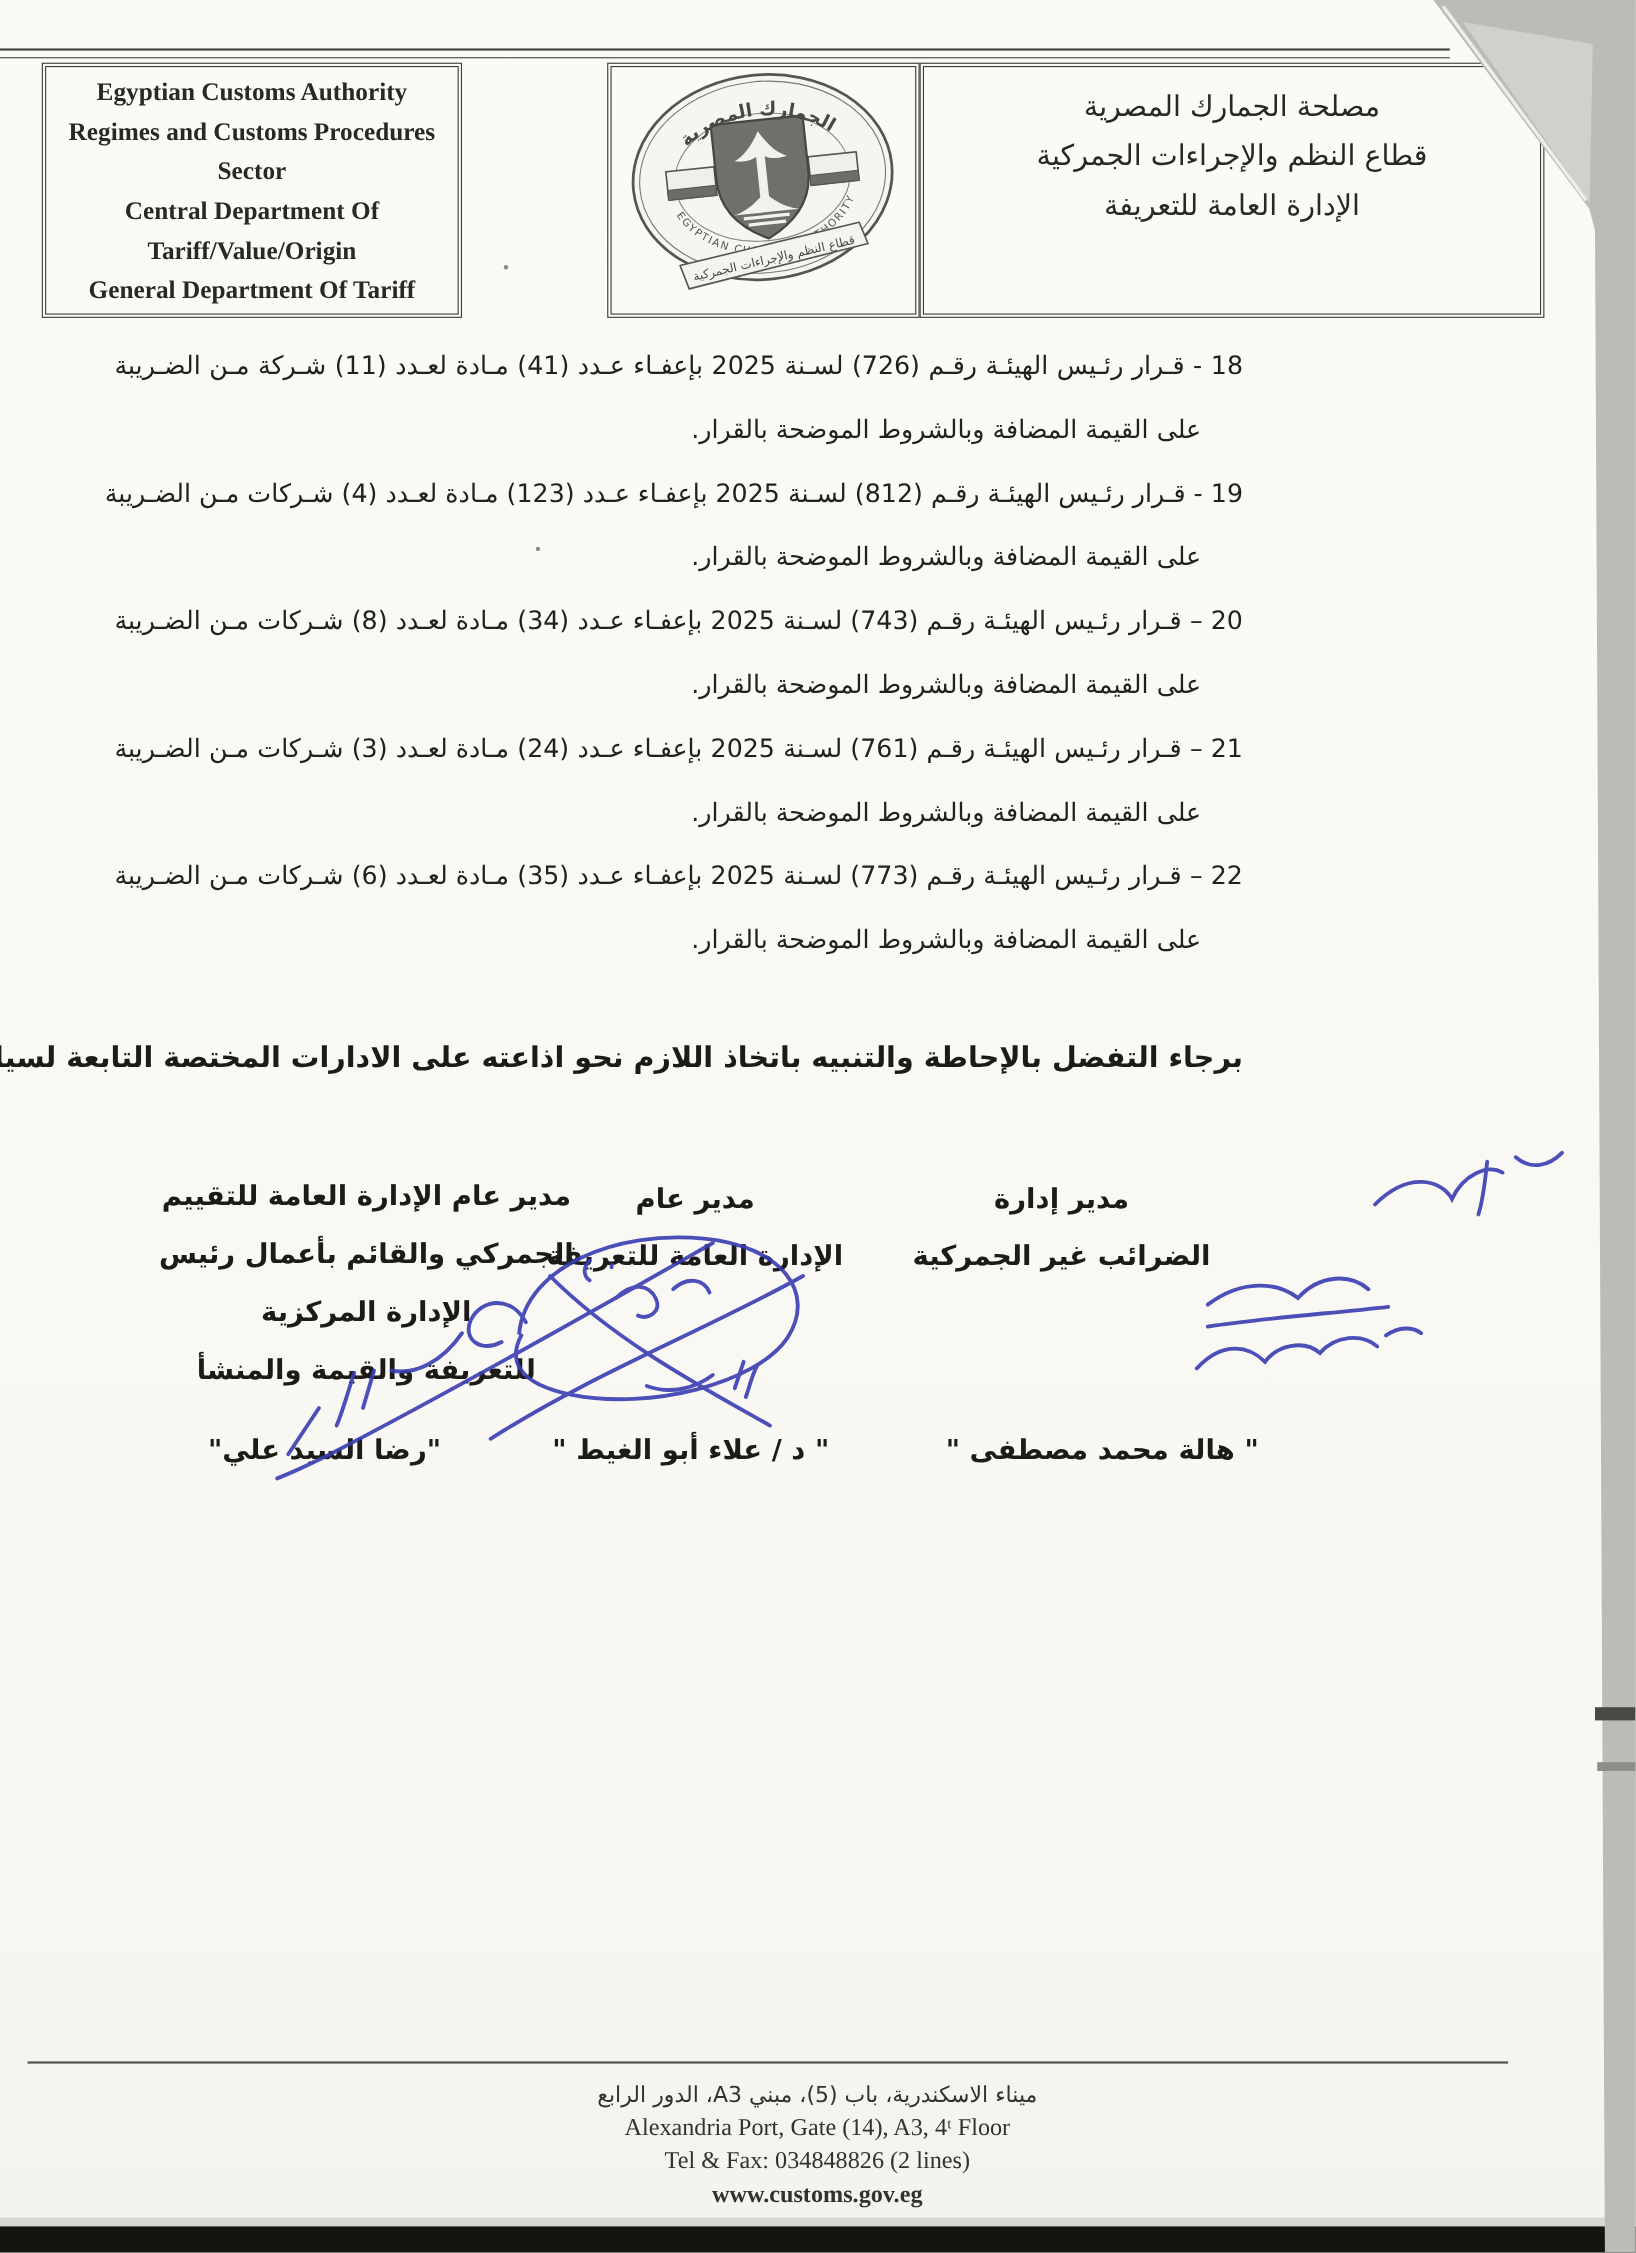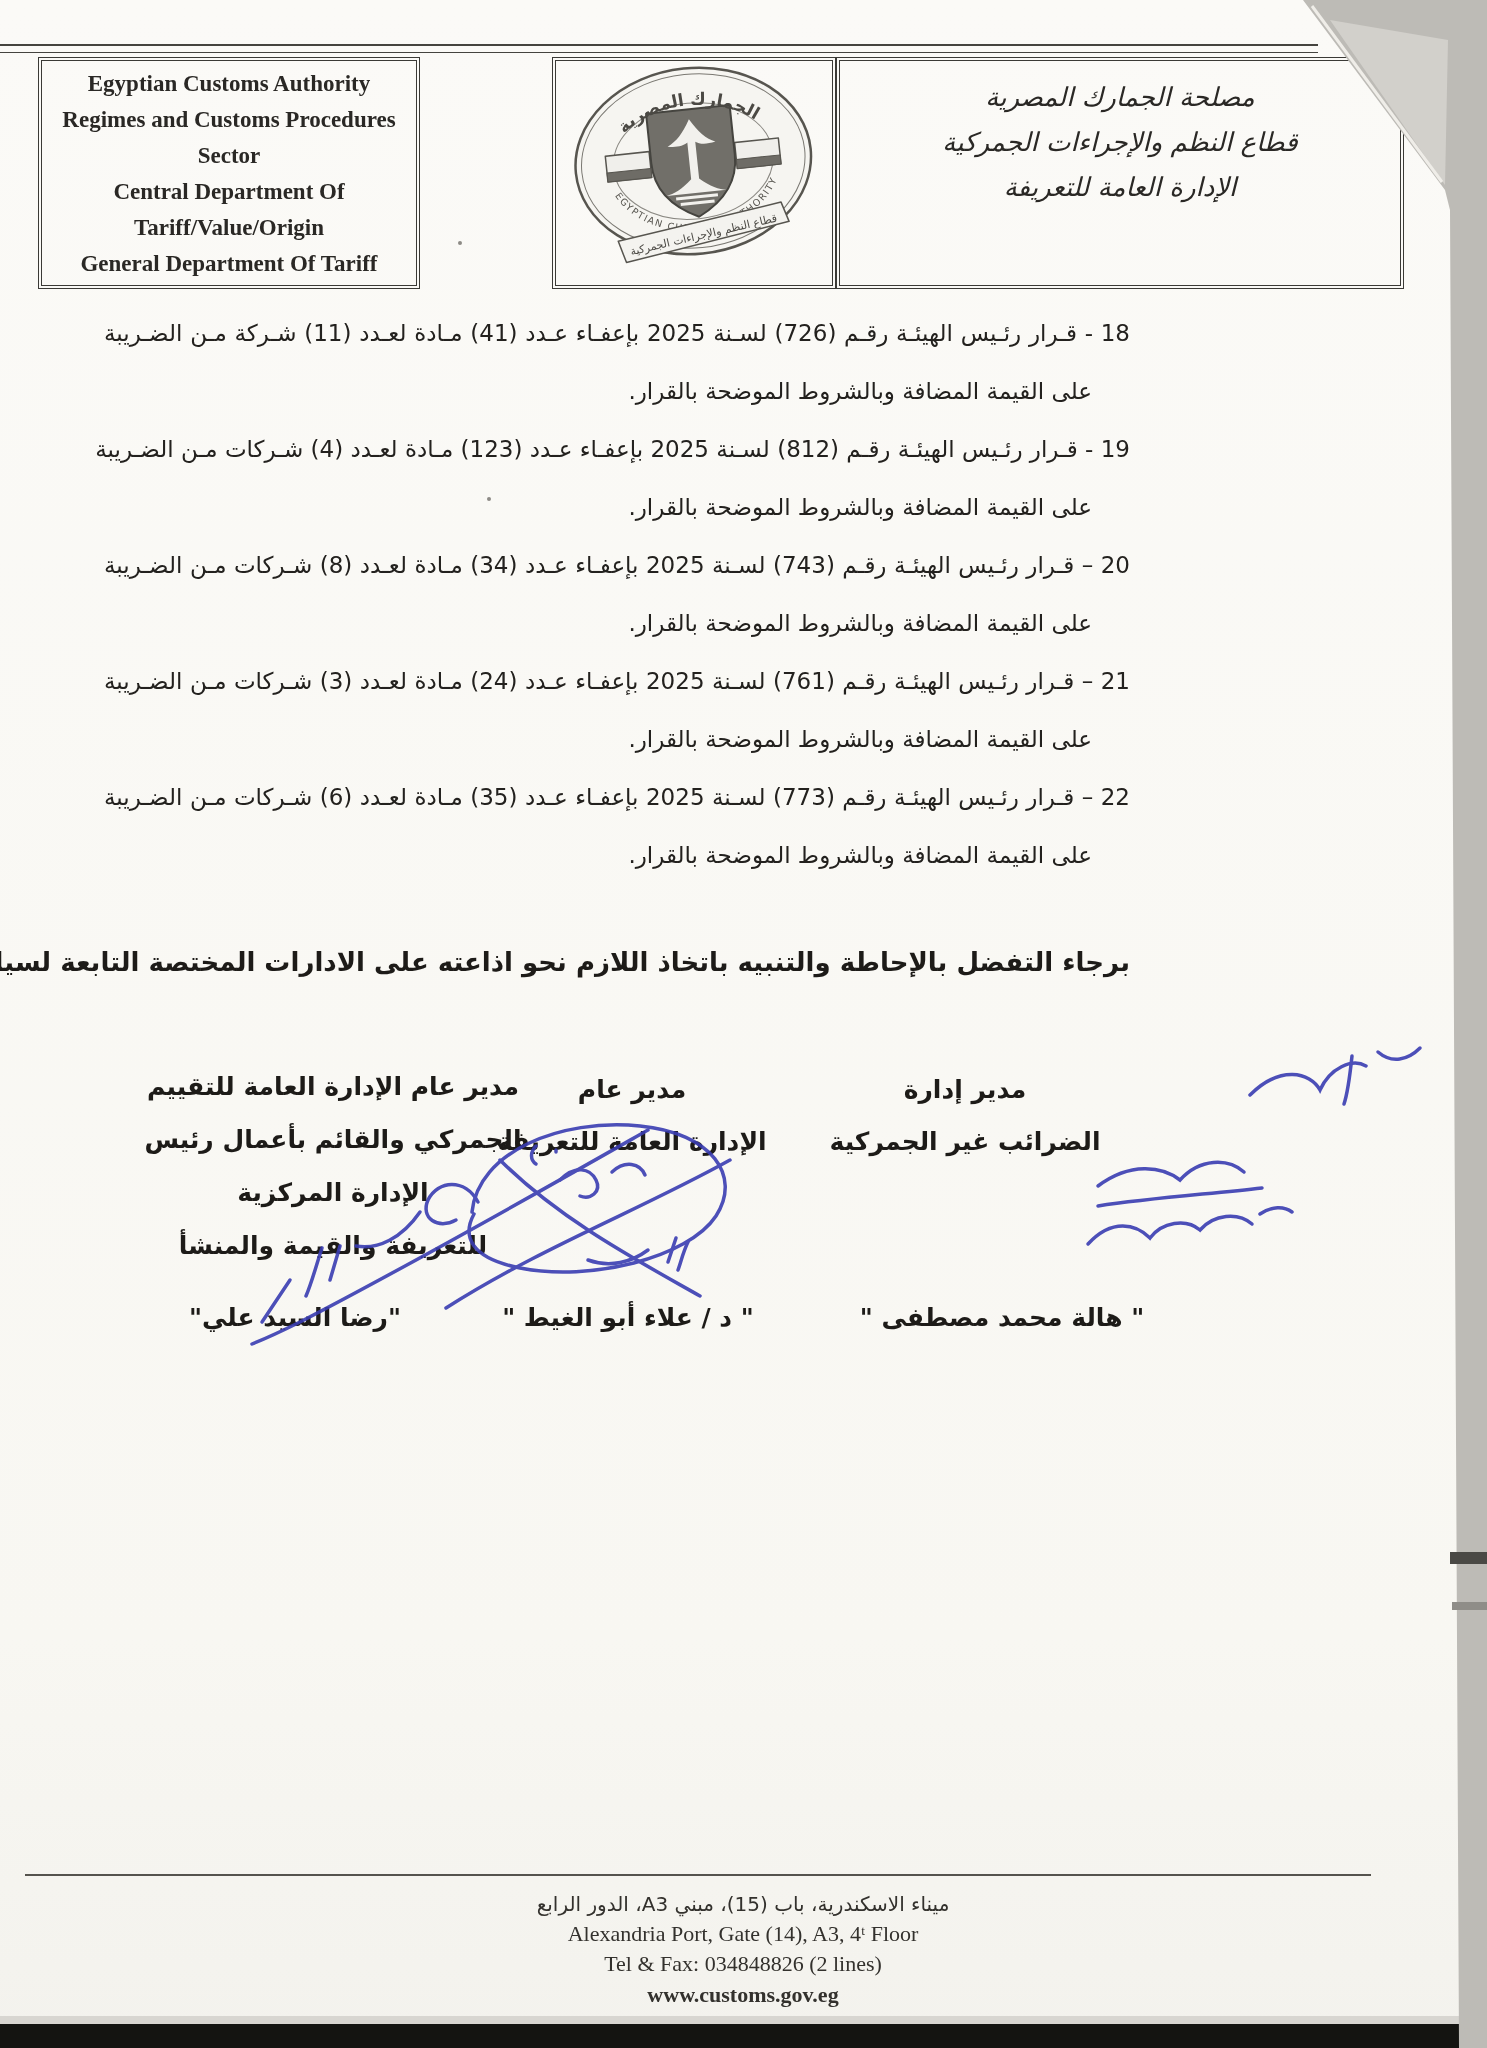--- a/index.html
+++ b/index.html
@@ -8,21 +8,21 @@
         background:linear-gradient(180deg,#fbfaf7 0%,#f8f7f2 80%,#f3f2ed 100%);color:#23211e;}
   .abs{position:absolute;}
   
   .top-rule{left:0;top:44px;width:1318px;height:6px;border-top:2px solid #45443f;border-bottom:1px solid #45443f;}
   
   .hdr-box{border:4px double #3b3a36;box-sizing:border-box;background:transparent;}
   .en-box{left:38px;top:57px;width:382px;height:232px;padding-top:5px;text-align:center;
           font-family:"Liberation Serif",serif;font-weight:bold;font-size:23px;line-height:36px;color:#2a2825;}
   .logo-box{left:552px;top:57px;width:284px;height:232px;}
   .ar-box{left:836px;top:57px;width:568px;height:232px;padding-top:14px;text-align:center;direction:rtl;
-          font-size:26px;line-height:45px;font-weight:500;color:#2a2825;font-style:italic;}
+          font-size:26px;line-height:45px;font-weight:500;color:#2a2825;}
   
   .items{left:104px;top:304px;width:1026px;}
   .item-l1{direction:rtl;text-align:justify;text-align-last:justify;font-size:23px;line-height:58px;height:58px;white-space:nowrap;}
   .item-l2{direction:rtl;text-align:right;padding-right:38px;font-size:23px;line-height:58px;height:58px;}
   .closing1{left:116px;top:934px;width:1014px;direction:rtl;text-align:justify;text-align-last:justify;
             font-weight:bold;font-size:26px;line-height:56px;height:56px;color:#1d1b18;white-space:nowrap;}
   .closing2{left:116px;top:1000px;width:1014px;direction:rtl;text-align:center;
             font-weight:bold;font-size:26px;line-height:56px;height:56px;color:#1d1b18;}
   
   .sig-title{direction:rtl;text-align:center;font-weight:bold;font-size:25px;line-height:52px;color:#1d1b18;}
@@ -145,21 +145,21 @@
     <div>الجمركي والقائم بأعمال رئيس الإدارة المركزية</div>
     <div>للتعريفة والقيمة والمنشأ</div>
   </div>
 
   <div class="abs sig-name name-right">" هالة محمد مصطفى "</div>
   <div class="abs sig-name name-middle">" د / علاء أبو الغيط "</div>
   <div class="abs sig-name name-left">"رضا السيد علي"</div>
 
   <div class="abs foot-rule"></div>
   <div class="abs footer">
-    <div class="foot-ar">ميناء الاسكندرية، باب (15)، مبني A3، الدور الرابع</div>
+    <div class="foot-ar">ميناء الاسكندرية، باب (5)، مبني A3، الدور الرابع</div>
     <div class="foot-en">Alexandria Port, Gate (14), A3, 4ᵗ Floor</div>
     <div class="foot-tel">Tel &amp; Fax: 034848826 (2 lines)</div>
     <div class="foot-url">www.customs.gov.eg</div>
   </div>
 
   <div class="abs speck" style="left:458px;top:241px;width:4px;height:4px;"></div>
   <div class="abs speck" style="left:487px;top:497px;width:4px;height:4px;"></div>
 
   <div class="abs strip"></div>
   <div class="abs bar"></div>

